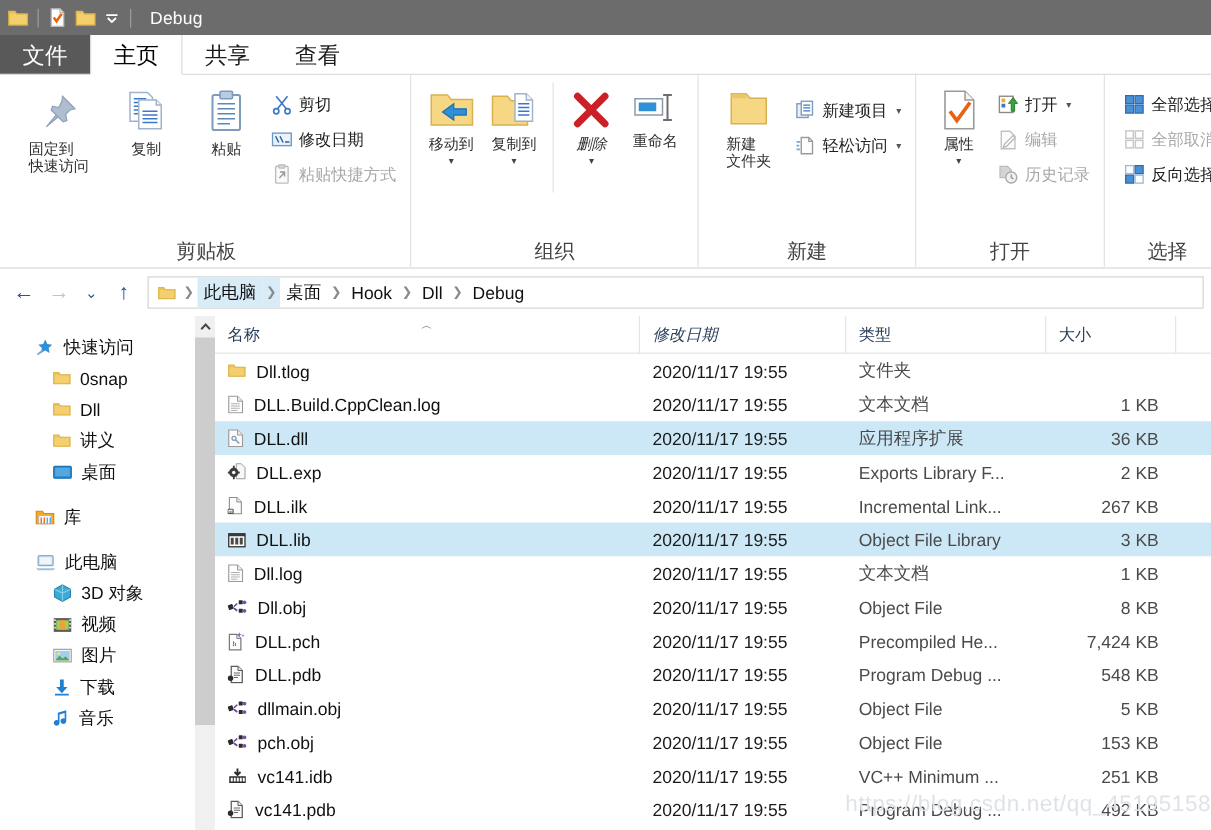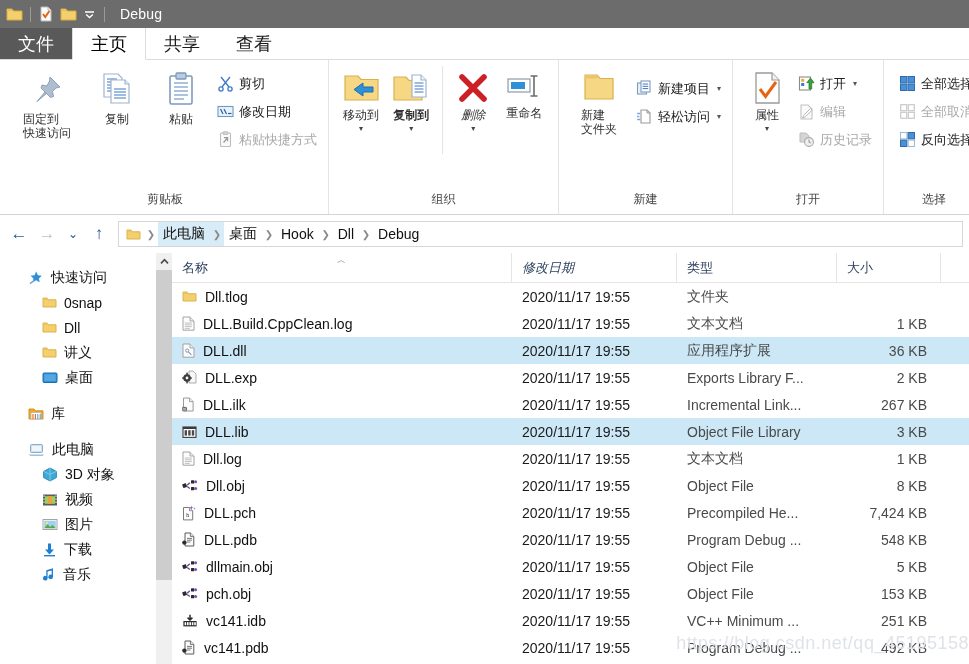--- a/index.html
+++ b/index.html
@@ -63,21 +63,21 @@
     display: flex; flex-direction: column;
     border-right: 1px solid #e4e4e4;
     height: 100%;
   }
   .rgroup:last-child { border-right: none; }
   .rgroup-body {
     flex: 1; display: flex; align-items: flex-start;
     padding: 6px 8px 0 8px; gap: 2px;
   }
   .rgroup-label {
-    height: 24px; font-size: 12px; color: #444444;
+    height: 24px; font-size: 16px; color: #444444;
     display: flex; align-items: flex-start; justify-content: center;
     padding-top: 1px;
   }
   .bigbtn {
     width: 62px; display: flex; flex-direction: column;
     align-items: center; gap: 3px; padding: 4px 2px 0 2px;
     font-size: 12px; color: #303030; text-align: left; line-height: 1.15;
     cursor: default;
   }
   .bigbtn .lbl { white-space: pre-line; }
@@ -328,21 +328,21 @@
       <div class="bigbtn" style="width:56px;">
         <span class="ic">
           <svg width="40" height="36" viewBox="0 0 40 36">
               <path d="M4 6h13l3 3.5h17V30H4z" fill="#f6d884" stroke="#d9b14e" stroke-width="1.2"></path>
               <path d="M22 13l-9 6.5 9 6.5v-4h10v-5H22z" fill="#2f8fd8" stroke="#1f6fae" stroke-width="1"></path>
             </svg>
         </span>
         <span class="lbl">移动到</span>
         <span class="mini-caret">▾</span>
       </div>
-      <div class="bigbtn" style="width:56px;font-weight:bold;">
+      <div class="bigbtn" style="width:56px;">
         <span class="ic">
           <svg width="40" height="36" viewBox="0 0 40 36">
               <path d="M3 7h12l3 3.5h13V30H3z" fill="#f6d884" stroke="#d9b14e" stroke-width="1.2"></path>
               <path d="M21 5h9l5 5v17H21z" fill="#fff" stroke="#9fb4cc" stroke-width="1.2"></path>
               <path d="M30 5v5h5" fill="#eef3f9" stroke="#9fb4cc" stroke-width="1.1"></path>
               <g stroke="#3c78c8" stroke-width="1.1">
                 <path d="M23.5 13h9M23.5 16h9M23.5 19h9M23.5 22h9"></path>
               </g>
             </svg>
         </span>

